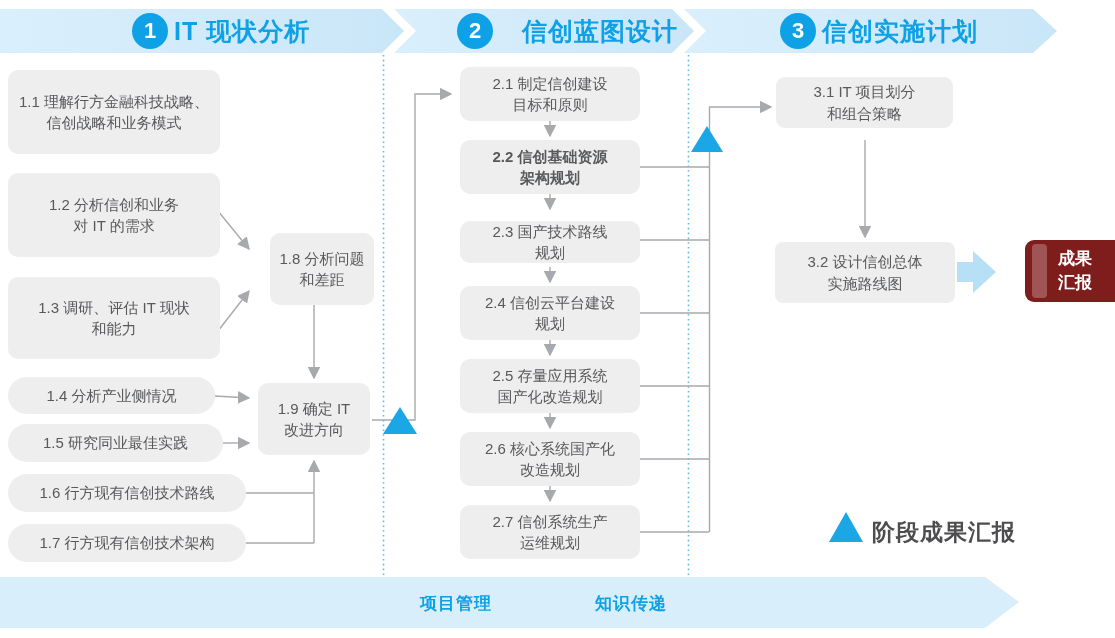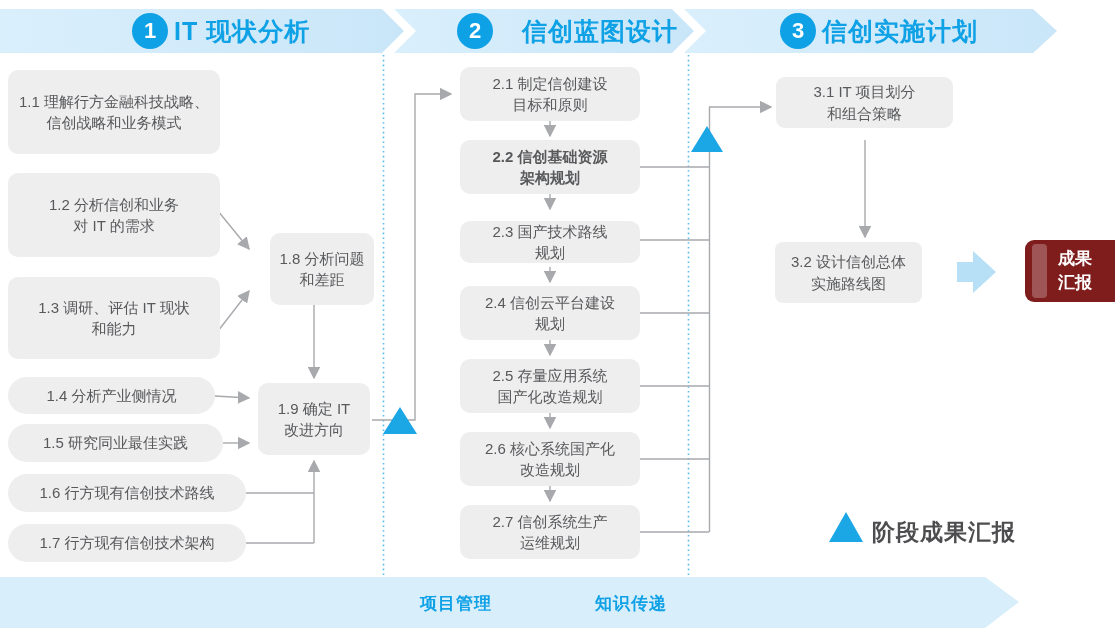--- a/index.html
+++ b/index.html
@@ -186,21 +186,21 @@
   </div>
   <div class="gbox" style="left:460px;top:505px;width:180px;height:54px;">
     <span>2.7 信创系统生产</span>
       <span>运维规划</span>
   </div>
 
   <div class="gbox" style="left:776px;top:77px;width:177px;height:51px;border-radius:9px;">
     <span>3.1 IT 项目划分</span>
       <span>和组合策略</span>
   </div>
-  <div class="gbox" style="left:775px;top:242px;width:147px;height:61px;border-radius:8px;">
+  <div class="gbox" style="left:775px;top:242px;width:180px;height:61px;border-radius:8px;">
     <span>3.2 设计信创总体</span>
       <span>实施路线图</span>
   </div>
 
   <div class="result-box">
     <span>成果</span>
       <span>汇报</span>
   </div>
 
   <div class="legend-label">阶段成果汇报</div>

